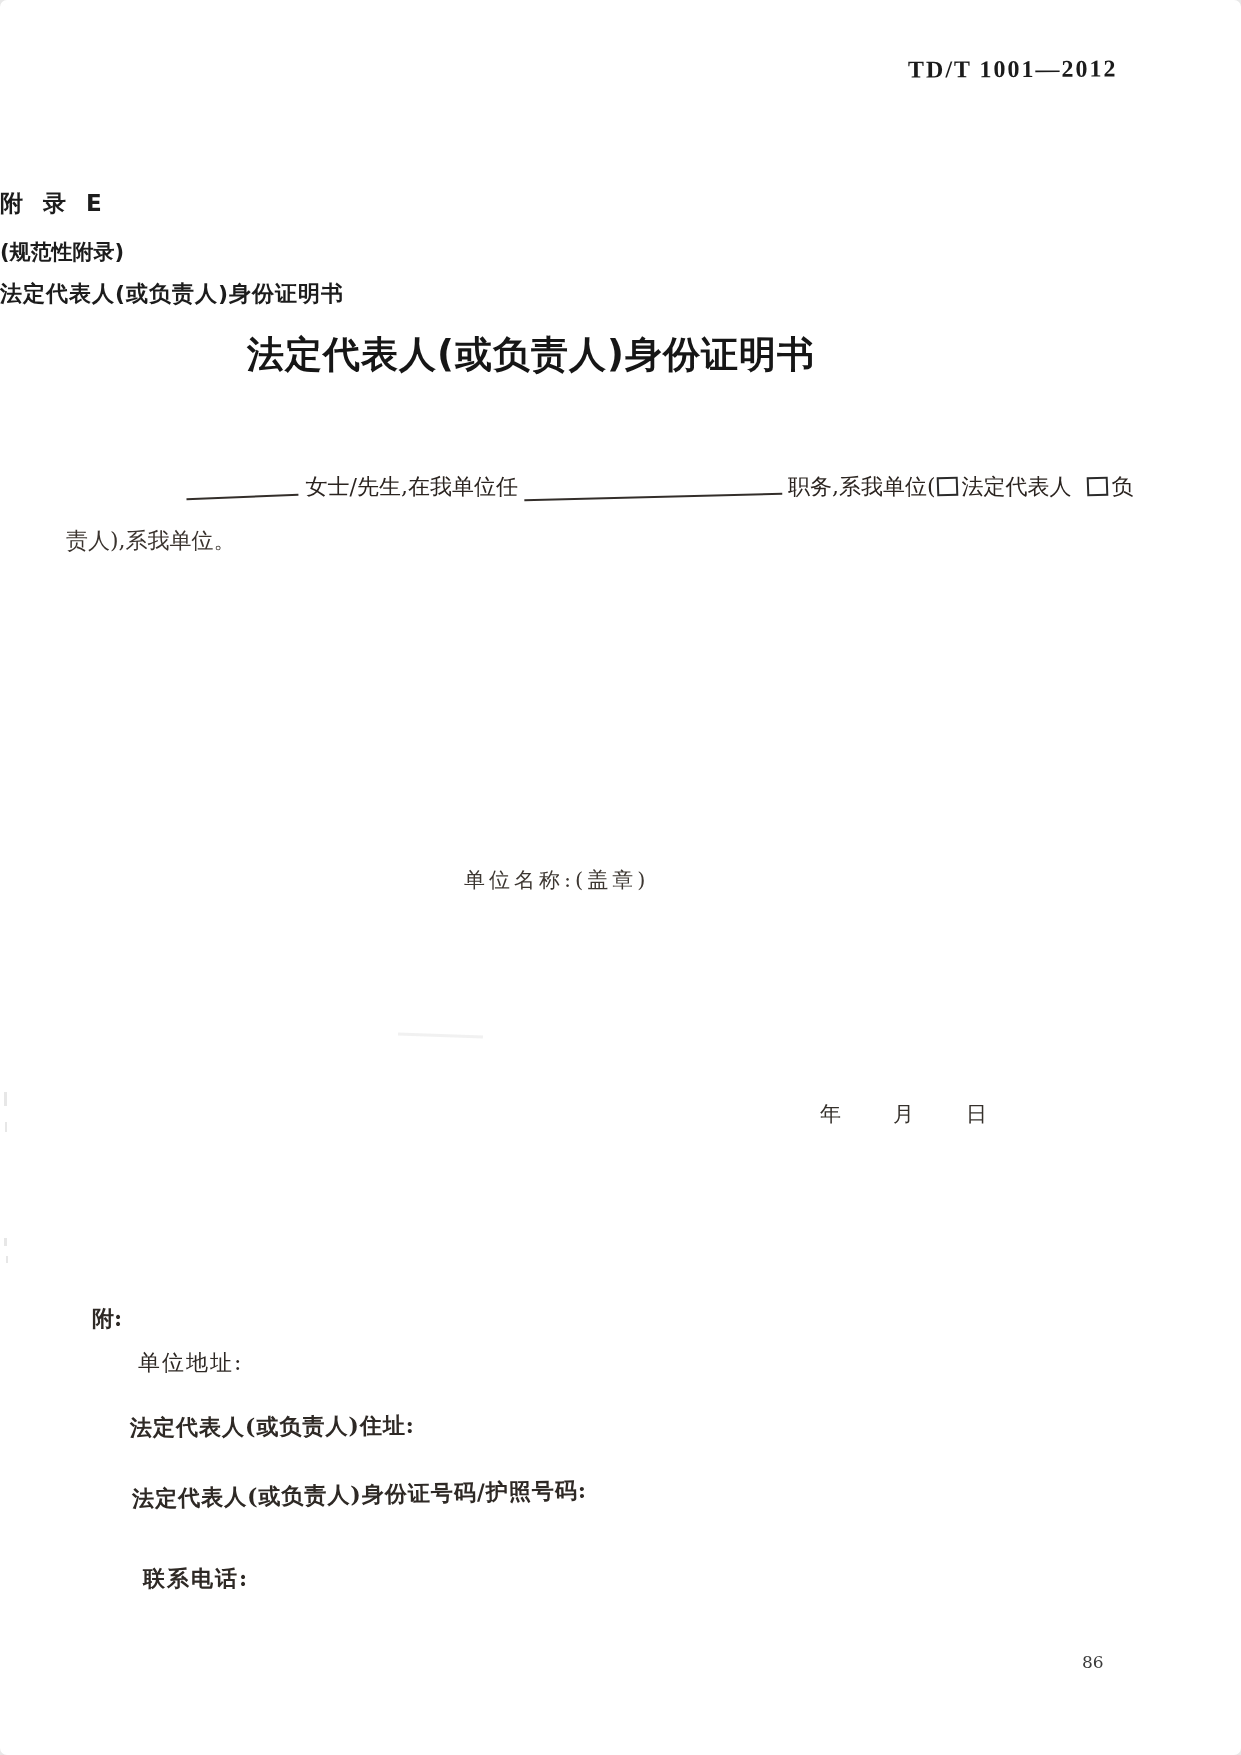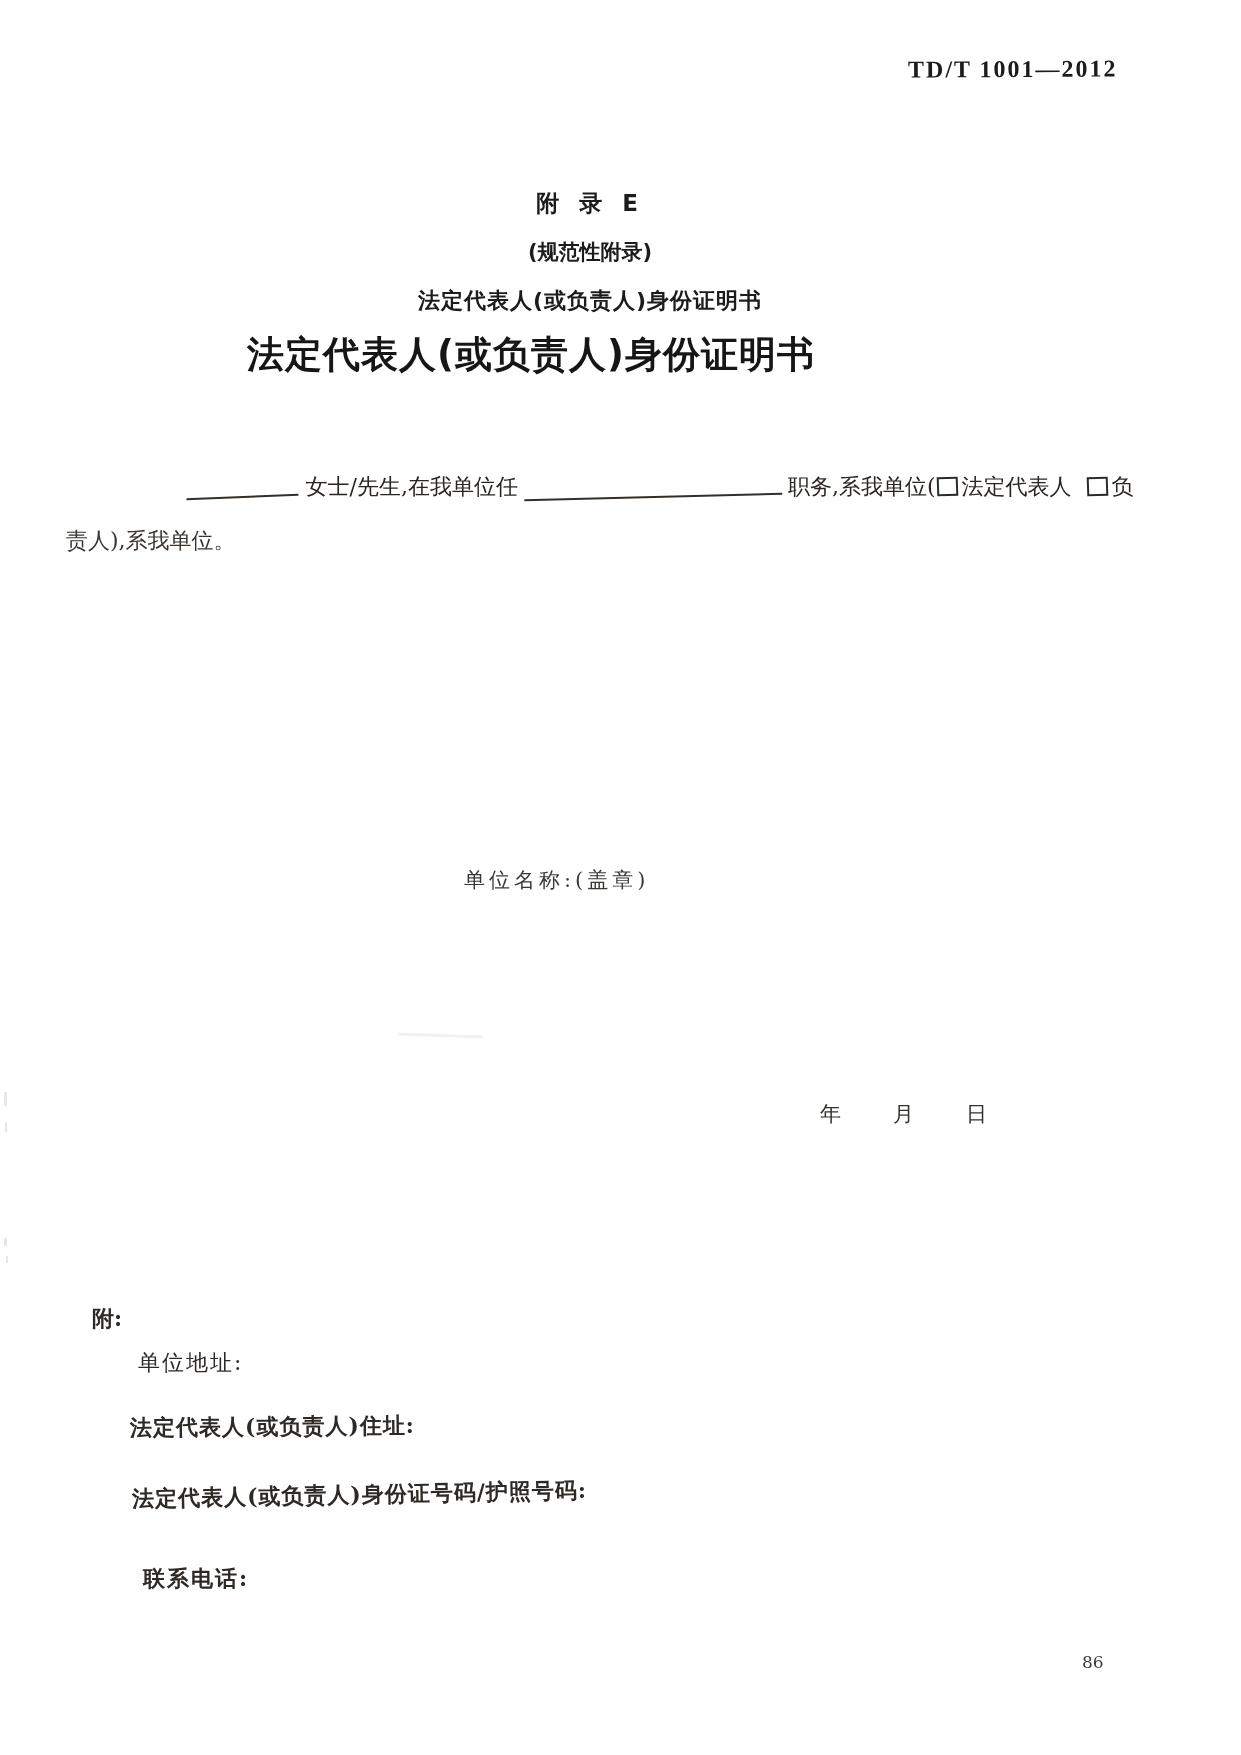--- a/index.html
+++ b/index.html
@@ -9,20 +9,21 @@
   }
   .page {
     position: relative;
     width: 1241px;
     height: 1755px;
     margin: 0 auto;
     background: #ffffff;
     overflow: hidden;
     font-family: "DejaVu Serif", "Liberation Serif", serif;
     color: #2b2724;
+    border-radius: 7px;
   }
 
   
   .std-code {
     position: absolute;
     top: 56px;
     left: 908px;
     font-family: "Liberation Serif", serif;
     font-weight: 700;
     font-size: 24px;
@@ -30,34 +31,34 @@
     color: #1b1b1b;
     transform: rotate(-0.3deg);
   }
 
   
   .appendix-block {
     position: absolute;
     top: 188px;
     left: 0;
     width: 1180px;
-    text-align: center;
+    text-align: left;
     font-family: "DejaVu Sans", "Liberation Sans", sans-serif;
     color: #1c1c1c;
   }
   .appendix-label {
     font-size: 23px;
     font-weight: 700;
     letter-spacing: 6px;
     margin-bottom: 19px;
   }
   .appendix-type {
     font-size: 21px;
     font-weight: 700;
-    margin-bottom: 20px;
+    margin-bottom: 13px;
   }
   .appendix-title {
     font-size: 22px;
     font-weight: 700;
     letter-spacing: 1px;
   }
 
   
   .form-title {
     position: absolute;

